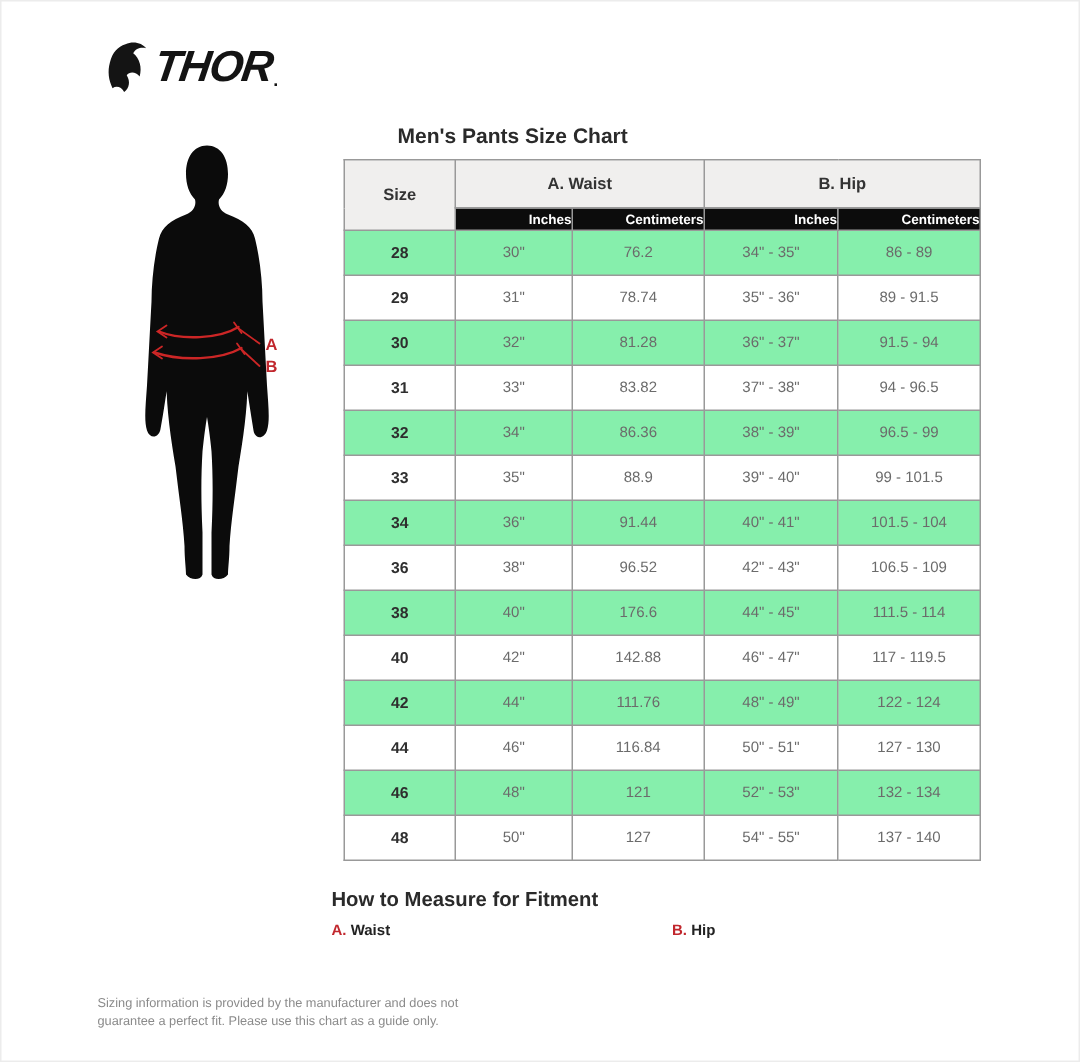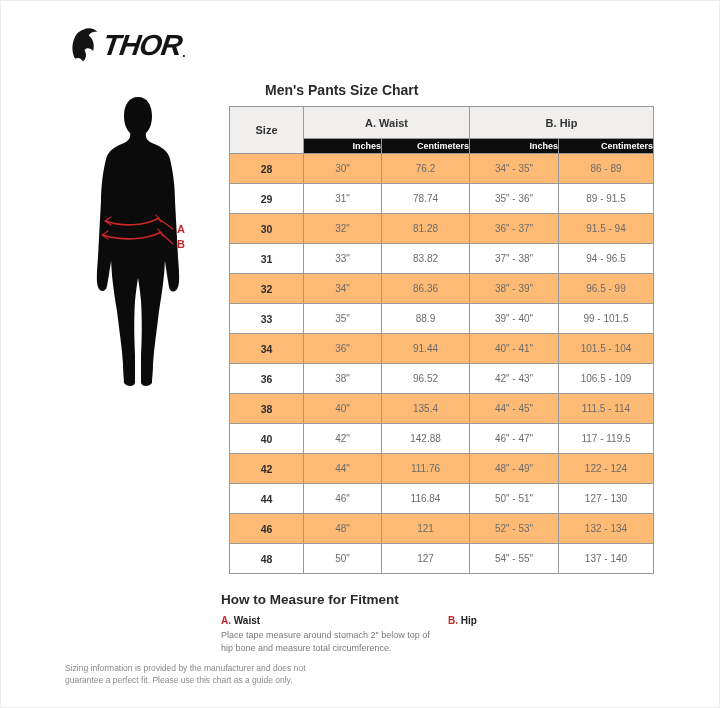--- a/index.html
+++ b/index.html
@@ -26,21 +26,21 @@
 
   
   .chart-title { position:absolute; left:220px; top:81px; font-size:14px; font-weight:bold; color:#2a2a2a;padding-left:44px; }
 
   
   .size-table { position:absolute; left:228px; top:105px; width:424px; border-collapse:collapse; table-layout:fixed; }
   .size-table th, .size-table td { border:1px solid #999; text-align:center; vertical-align:middle; }
   .size-table th.group { background:#f0efee; color:#333; font-size:11px; font-weight:bold; height:32px; }
   .size-table th.sub  { background:#0c0c0c; color:#ffffff; font-size:9px; font-weight:bold; height:15px;text-align:right; }
   .size-table td { height:30px; font-size:10px; color:#6b6b6b; background:#ffffff; }
-  .size-table tr.alt td { background:#fdba74; }
+  .size-table tr.alt td { background:#86efac; }
   .size-table td.size-col { font-weight:bold; color:#2e2e2e; font-size:10.5px; }
 
   
   .measure-heading { position:absolute; left:220px; top:591px; font-size:13.5px; font-weight:bold; color:#2a2a2a; }
   .measure-col-a { position:absolute; left:220px; top:614px; width:212px; }
   .measure-col-b { position:absolute; left:447px; top:614px; width:228px; }
   .measure-label { font-size:10px; font-weight:bold; color:#222; margin-bottom:3px; }
   .measure-label .key { color:#c1272d; }
   .measure-text { font-size:9px; color:#7a7a7a; line-height:1.4; }
 
@@ -169,21 +169,21 @@
       <tr>
         <td class="size-col">36</td>
         <td>38"</td>
         <td>96.52</td>
         <td>42" - 43"</td>
         <td>106.5 - 109</td>
       </tr>
       <tr class="alt">
         <td class="size-col">38</td>
         <td>40"</td>
-        <td>135.4</td>
+        <td>176.6</td>
         <td>44" - 45"</td>
         <td>111.5 - 114</td>
       </tr>
       <tr>
         <td class="size-col">40</td>
         <td>42"</td>
         <td>142.88</td>
         <td>46" - 47"</td>
         <td>117 - 119.5</td>
       </tr>
@@ -218,21 +218,20 @@
     </tbody>
 </table>
 
 <div class="measure-heading">How to Measure for Fitment</div>
 
 <div class="measure-col-a">
   <div class="measure-label">
     <span class="key">A.</span>
     <span>Waist</span>
   </div>
-  <div class="measure-text">Place tape measure around stomach 2" below top of hip bone and measure total circumference.</div>
 </div>
 
 <div class="measure-col-b">
   <div class="measure-label">
     <span class="key">B.</span>
     <span>Hip</span>
   </div>
 </div>
 
 <div class="disclaimer">Sizing information is provided by the manufacturer and does not guarantee a perfect fit. Please use this chart as a guide only.</div>

